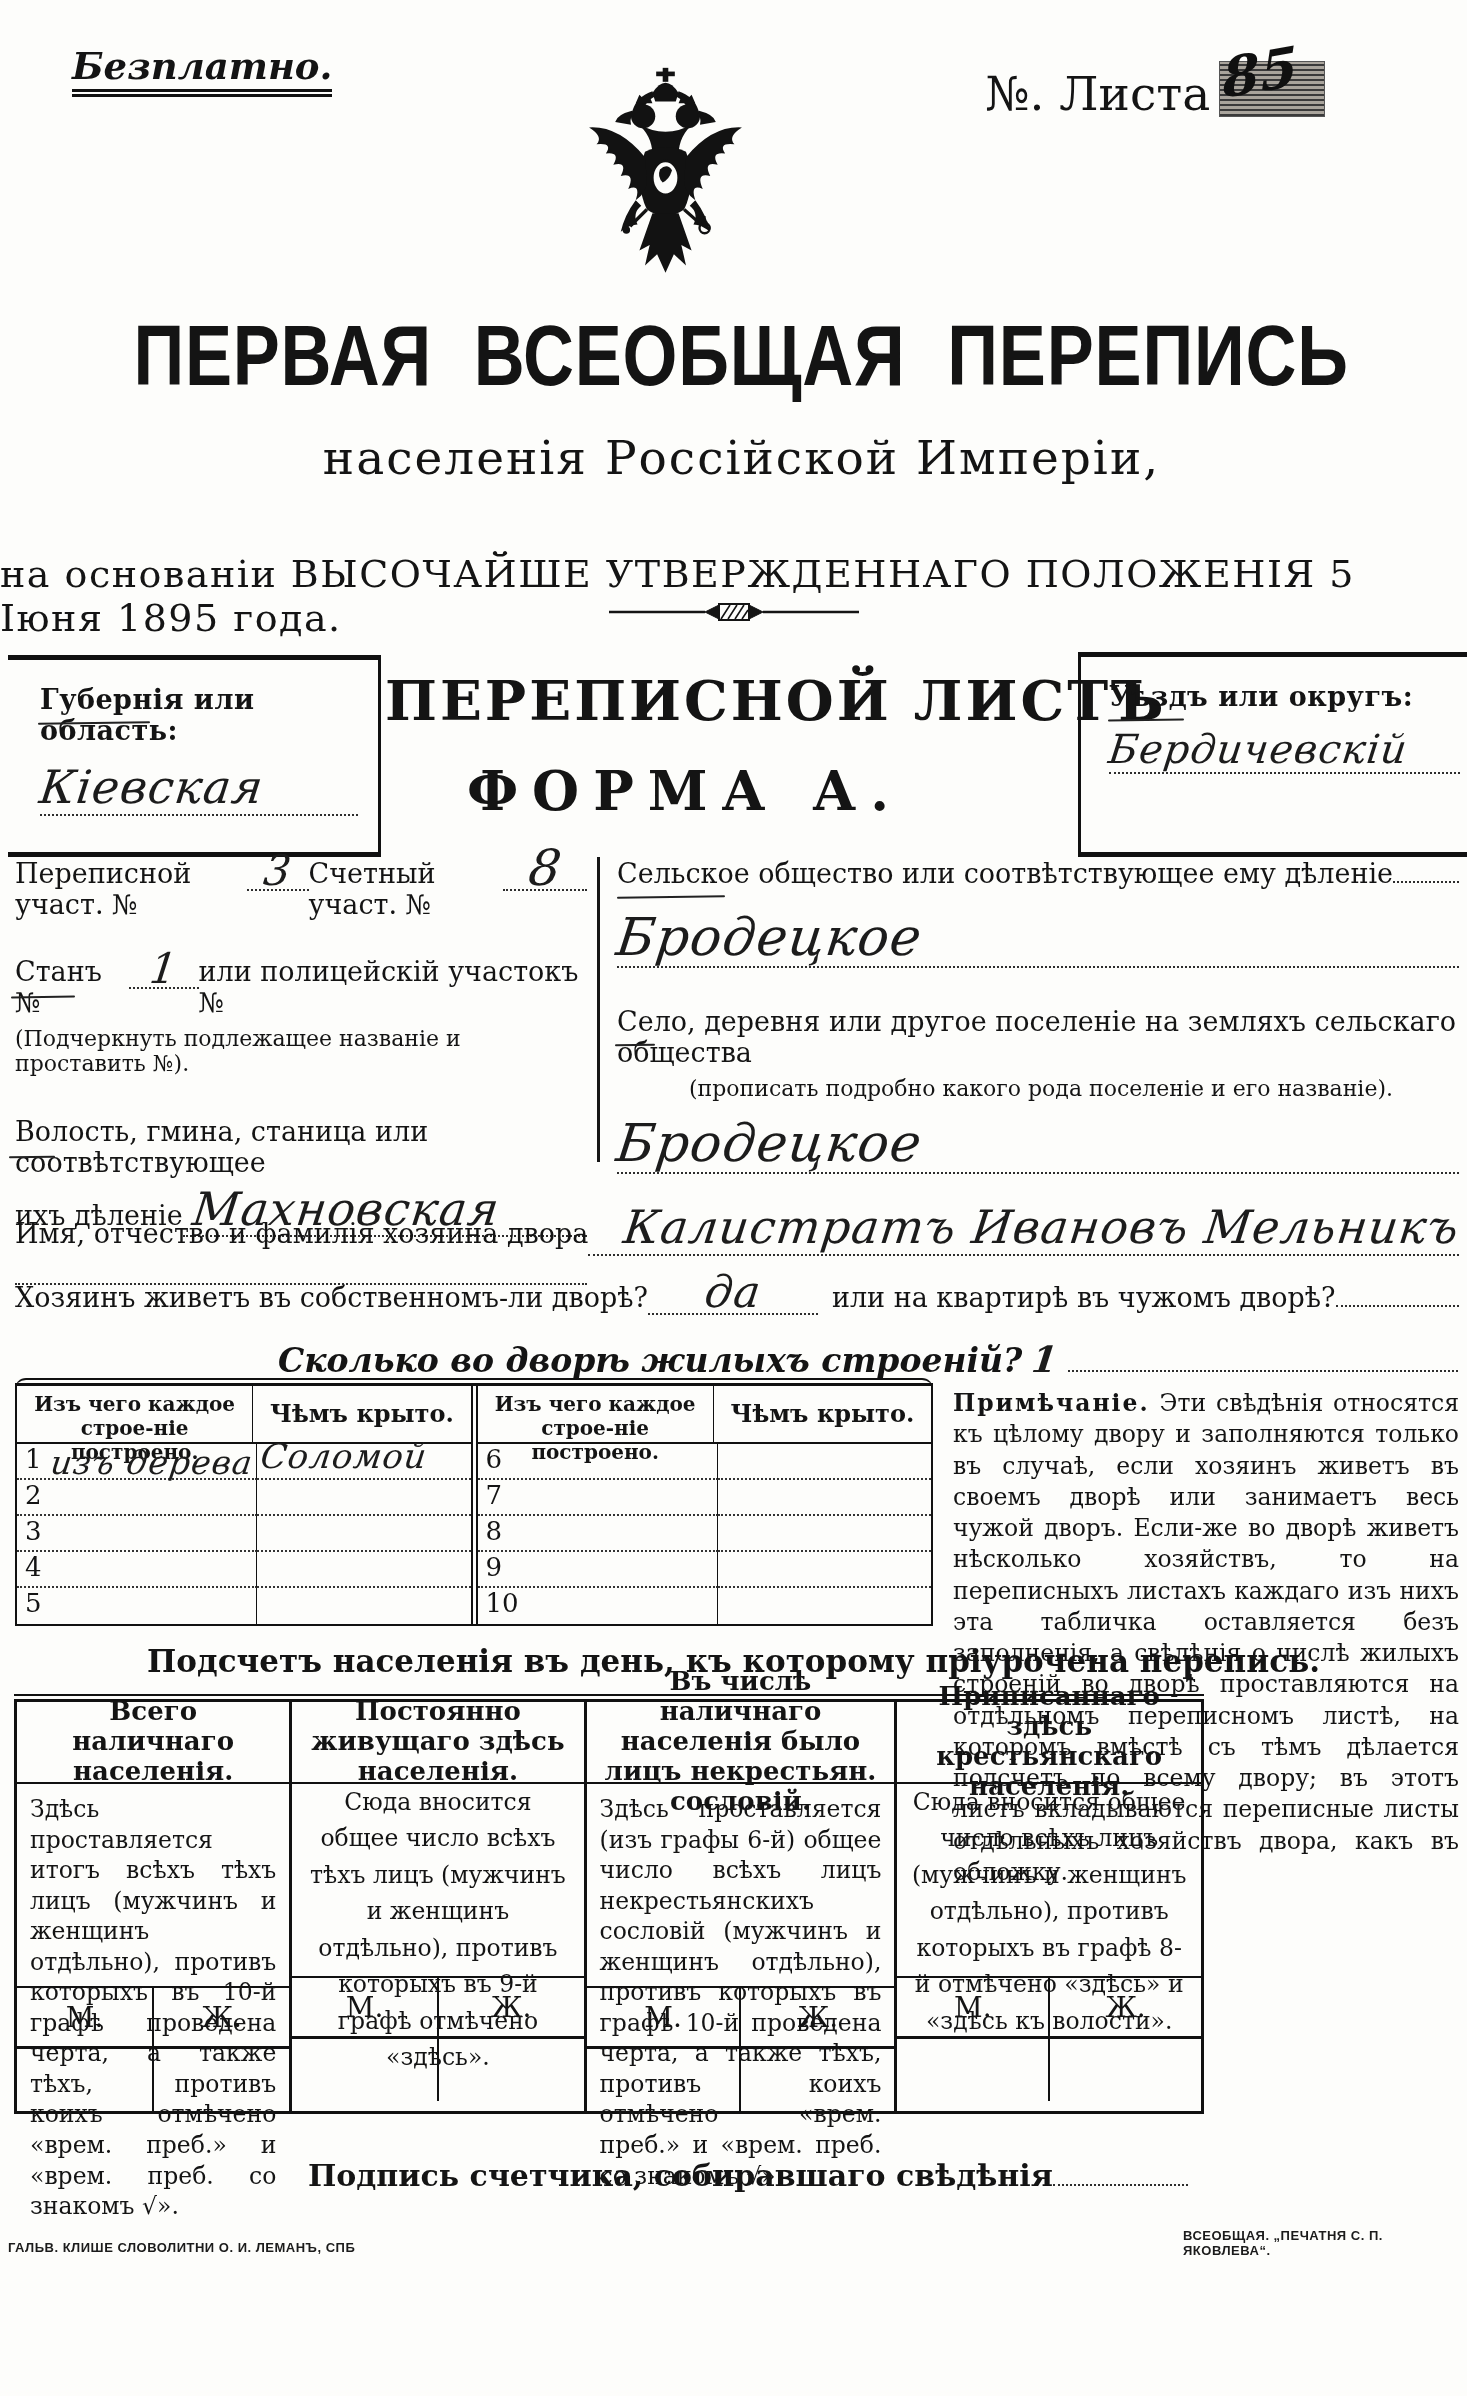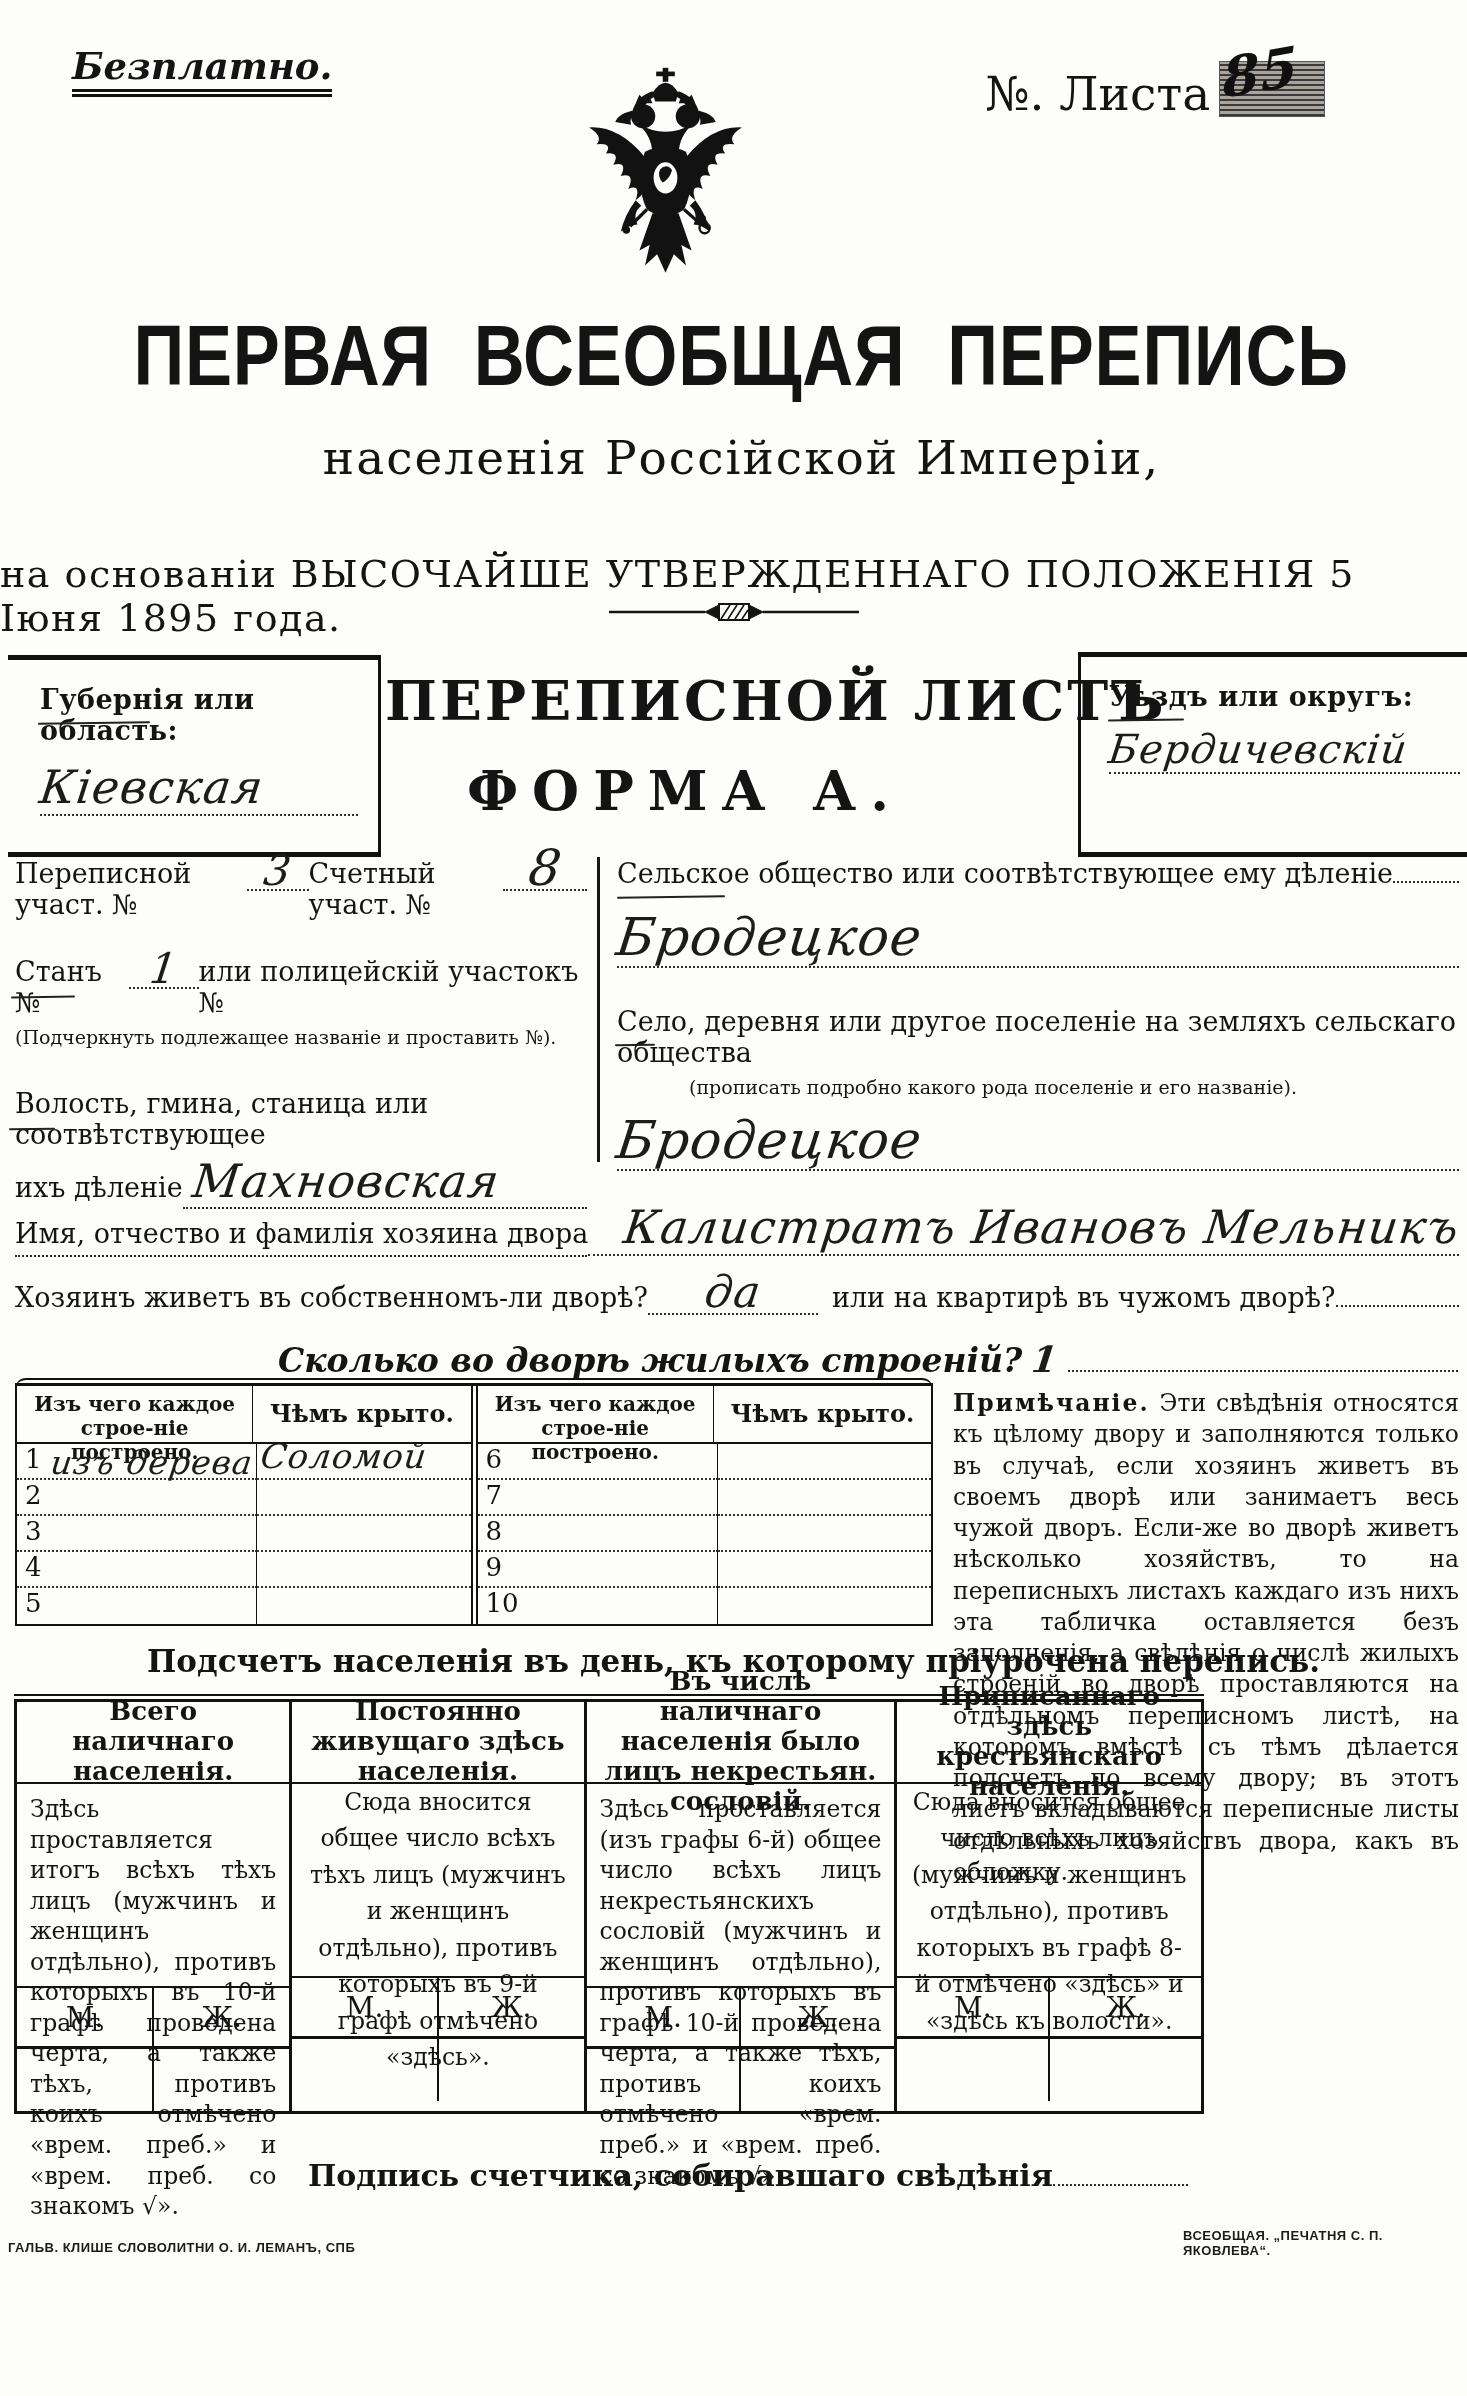--- a/index.html
+++ b/index.html
@@ -43,21 +43,21 @@
   .vline-mid{left:597px;top:857px;width:3px;height:305px;background:#161616;}
   .center-form{left:385px;top:668px;width:600px;text-align:center;}
   .center-form .l1{font-size:55px;font-weight:bold;letter-spacing:3px;white-space:nowrap;}
   .center-form .l2{font-size:54px;font-weight:bold;letter-spacing:14px;margin-top:26px;}
 
   
   .col-left{left:15px;top:858px;width:572px;font-size:27px;}
   .col-right{left:617px;top:858px;width:842px;font-size:27px;}
   .num-slot{display:inline-block;min-width:62px;text-align:center;}
   .num-slot .hw{font-size:42px;line-height:0;position:relative;top:2px;}
-  .small-note{font-size:19px;margin-top:8px;}
+  .small-note{font-size:22px;margin-top:8px;}
   .hw-big{font-size:46px;line-height:1.1;}
   .hw-huge{font-size:52px;line-height:1.1;}
 
   
   .o-row{left:15px;width:1444px;font-size:27px;}
   .o-name{top:1200px;text-align:right;}
   .o-own{top:1282px;}
   .o-build{left:278px;top:1338px;width:1180px;font-size:33px;font-style:italic;font-weight:bold;}
   .fill{flex:1;}
   .name-hw{font-size:46px;padding-left:30px;}

